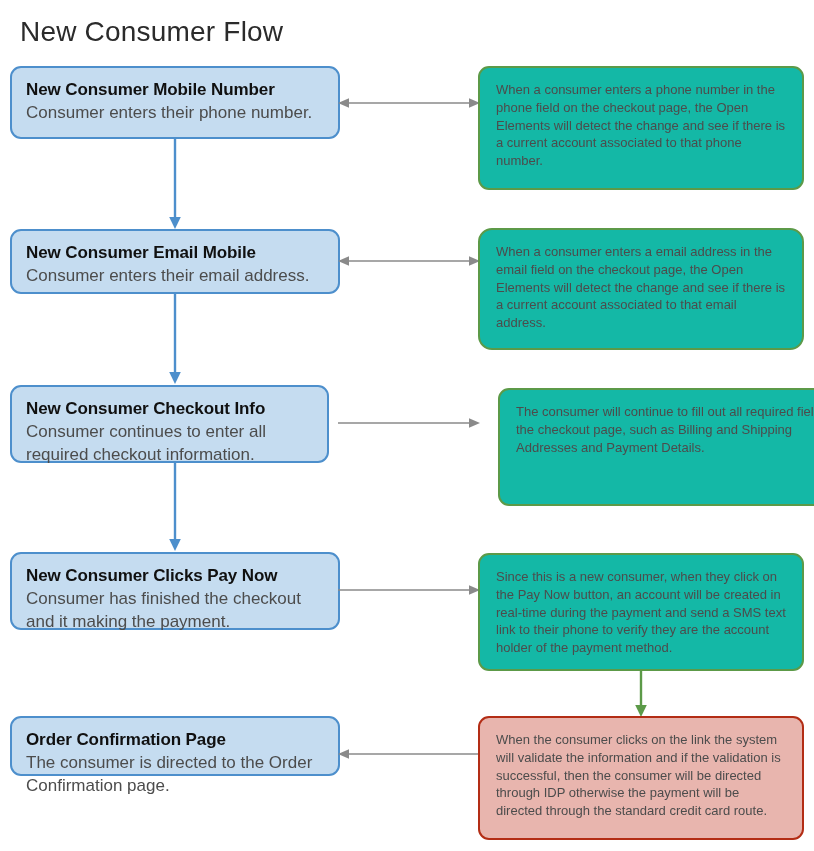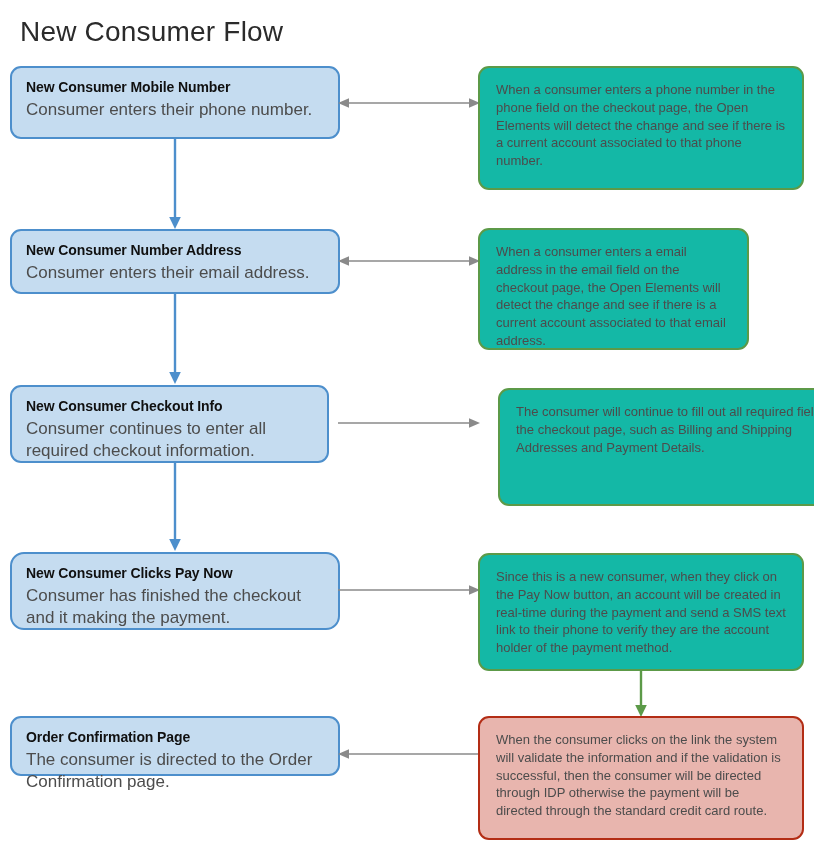--- a/index.html
+++ b/index.html
@@ -48,21 +48,21 @@
     border-color: #5c9a48;
     padding: 13px 16px 12px 16px;
   }
   .node.note-red {
     background: #e8b5ae;
     border-color: #b32d15;
     padding: 13px 16px 12px 16px;
   }
 
   .step-title {
-    font-size: 14px;
+    font-size: 17px;
     font-weight: bold;
     color: #101010;
     line-height: 1.25;
     margin: 0 0 2px 0;
     letter-spacing: -0.1px;
   }
   .step-desc {
     font-size: 17px;
     font-weight: 400;
     color: #4c4c4c;
@@ -111,33 +111,33 @@
   </div>
 
   <div class="connector" style="left:165px; top:139px; width:20px; height:90px;">
     <svg width="20" height="90" viewBox="0 0 20 90">
       <line x1="10" y1="0" x2="10" y2="80" stroke="#4d8fcc" stroke-width="2.4"></line>
       <polygon points="10,90 4.2,78 15.8,78" fill="#4d8fcc"></polygon>
     </svg>
   </div>
 
   <div class="node step" style="left:10px; top:229px; width:330px; height:65px;">
-    <p class="step-title">New Consumer Number Address</p>
+    <p class="step-title">New Consumer Email Mobile</p>
     <p class="step-desc">Consumer enters their email address.</p>
   </div>
 
   <div class="connector" style="left:338px; top:252px; width:142px; height:18px;">
     <svg width="142" height="18" viewBox="0 0 142 18">
       <line x1="10" y1="9" x2="132" y2="9" stroke="#8a8a8a" stroke-width="1.6"></line>
       <polygon points="0,9 11,4.2 11,13.8" fill="#8a8a8a"></polygon>
       <polygon points="142,9 131,4.2 131,13.8" fill="#8a8a8a"></polygon>
     </svg>
   </div>
 
-  <div class="node note-green" style="left:478px; top:228px; width:271px; height:122px;">
+  <div class="node note-green" style="left:478px; top:228px; width:326px; height:122px;border-radius:14px;">
     <p class="note-text">When a consumer enters a email address in the email field on the checkout page, the Open Elements will detect the change and see if there is a current account associated to that email address.</p>
   </div>
 
   <div class="connector" style="left:165px; top:294px; width:20px; height:90px;">
     <svg width="20" height="90" viewBox="0 0 20 90">
       <line x1="10" y1="0" x2="10" y2="80" stroke="#4d8fcc" stroke-width="2.4"></line>
       <polygon points="10,90 4.2,78 15.8,78" fill="#4d8fcc"></polygon>
     </svg>
   </div>
 
@@ -157,21 +157,21 @@
     <p class="note-text">The consumer will continue to fill out all required fields on the checkout page, such as Billing and Shipping Addresses and Payment Details.</p>
   </div>
 
   <div class="connector" style="left:165px; top:463px; width:20px; height:88px;">
     <svg width="20" height="88" viewBox="0 0 20 88">
       <line x1="10" y1="0" x2="10" y2="78" stroke="#4d8fcc" stroke-width="2.4"></line>
       <polygon points="10,88 4.2,76 15.8,76" fill="#4d8fcc"></polygon>
     </svg>
   </div>
 
-  <div class="node step" style="left:10px; top:552px; width:330px; height:78px;border-radius:14px;">
+  <div class="node step" style="left:10px; top:552px; width:330px; height:78px;">
     <p class="step-title">New Consumer Clicks Pay Now</p>
     <p class="step-desc">Consumer has finished the checkout and it making the payment.</p>
   </div>
 
   <div class="connector" style="left:338px; top:581px; width:142px; height:18px;">
     <svg width="142" height="18" viewBox="0 0 142 18">
       <line x1="0" y1="9" x2="132" y2="9" stroke="#8a8a8a" stroke-width="1.6"></line>
       <polygon points="142,9 131,4.2 131,13.8" fill="#8a8a8a"></polygon>
     </svg>
   </div>

